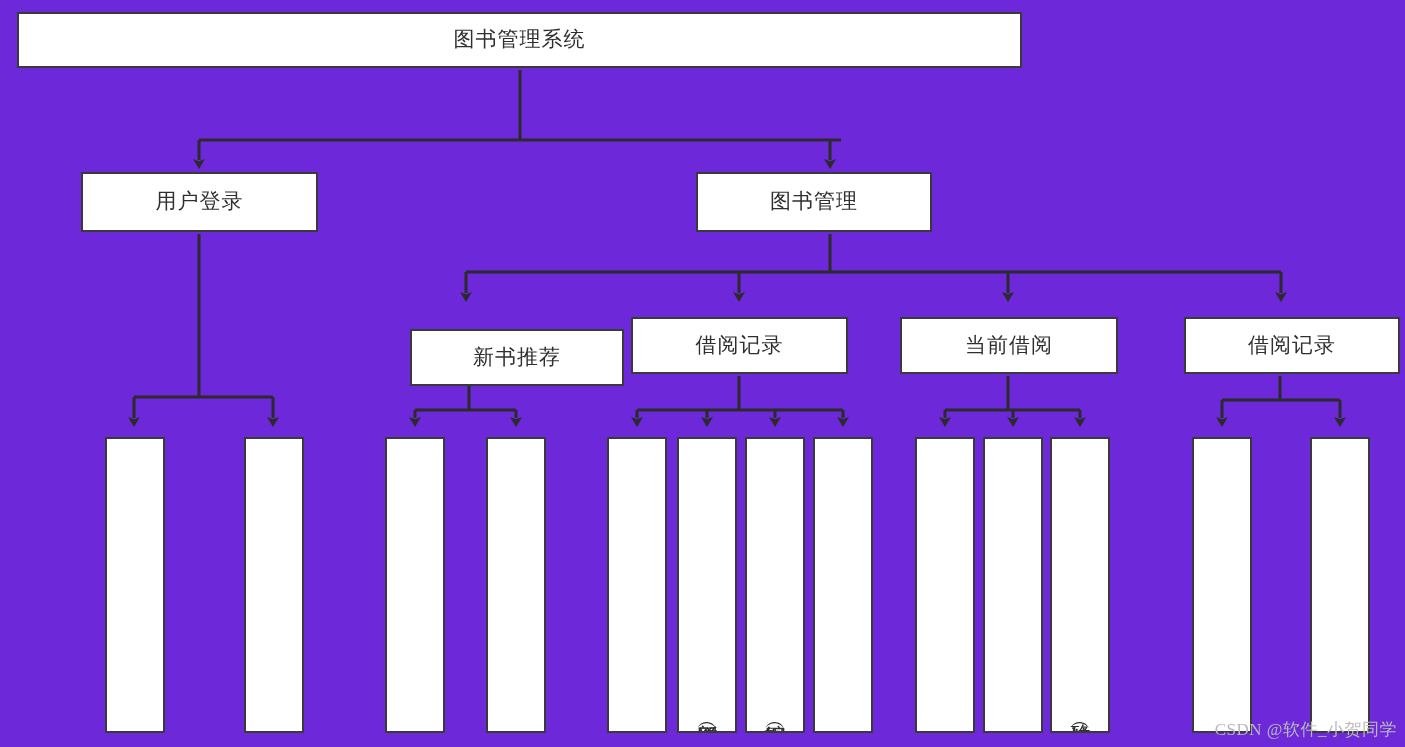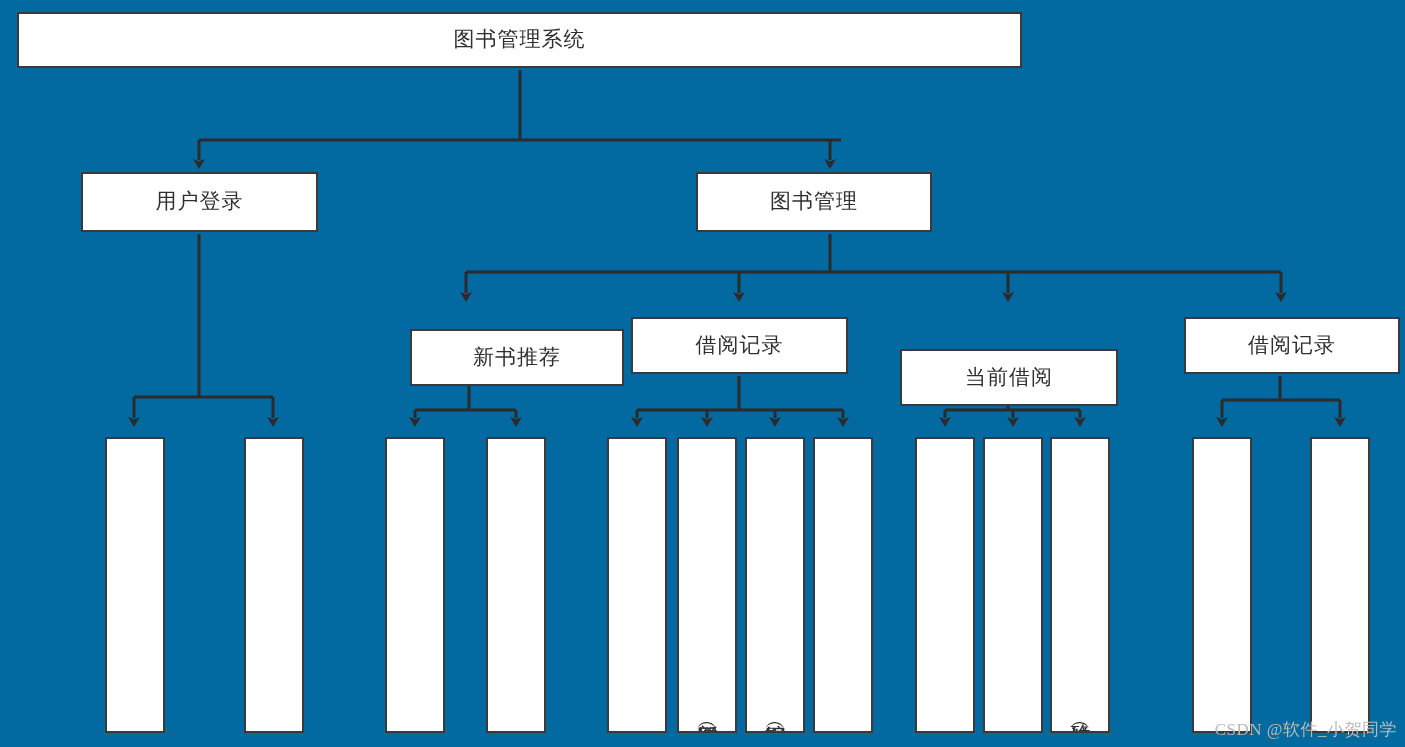--- a/index.html
+++ b/index.html
@@ -12,21 +12,21 @@
     font-family: "DejaVu Sans", "Liberation Sans", sans-serif;
     width: 1405px;
     height: 747px;
     overflow: hidden;
     position: relative;
   }
   #diagram-root {
     position: relative;
     width: 1405px;
     height: 747px;
-    background: #0369a1;
+    background: #6d28d9;
   }
   svg.diagram-canvas {
     position: absolute;
     left: 0;
     top: 0;
     width: 1405px;
     height: 747px;
   }
   .node-box {
     position: absolute;
@@ -155,21 +155,21 @@
   <div class="node-box level-1" style="left:696px; top:172px; width:236px; height:60px;">
     <span class="node-label-h">图书管理</span>
   </div>
 
   <div class="node-box level-2" style="left:362px; top:329px; width:214px; height:57px;margin-left:48px;">
     <span class="node-label-h">新书推荐</span>
   </div>
   <div class="node-box level-2" style="left:631px; top:317px; width:217px; height:57px;">
     <span class="node-label-h">借阅记录</span>
   </div>
-  <div class="node-box level-2" style="left:900px; top:317px; width:218px; height:57px;margin-top:32px;">
+  <div class="node-box level-2" style="left:900px; top:317px; width:218px; height:57px;">
     <span class="node-label-h">当前借阅</span>
   </div>
   <div class="node-box level-2" style="left:1172px; top:317px; width:216px; height:57px;margin-left:12px;">
     <span class="node-label-h">借阅记录</span>
   </div>
 
   <div class="node-box leaf" style="left:105px; top:437px; width:60px; height:296px;">
     <span class="node-label-v">用户登录</span>
   </div>
   <div class="node-box leaf" style="left:244px; top:437px; width:60px; height:296px;">

